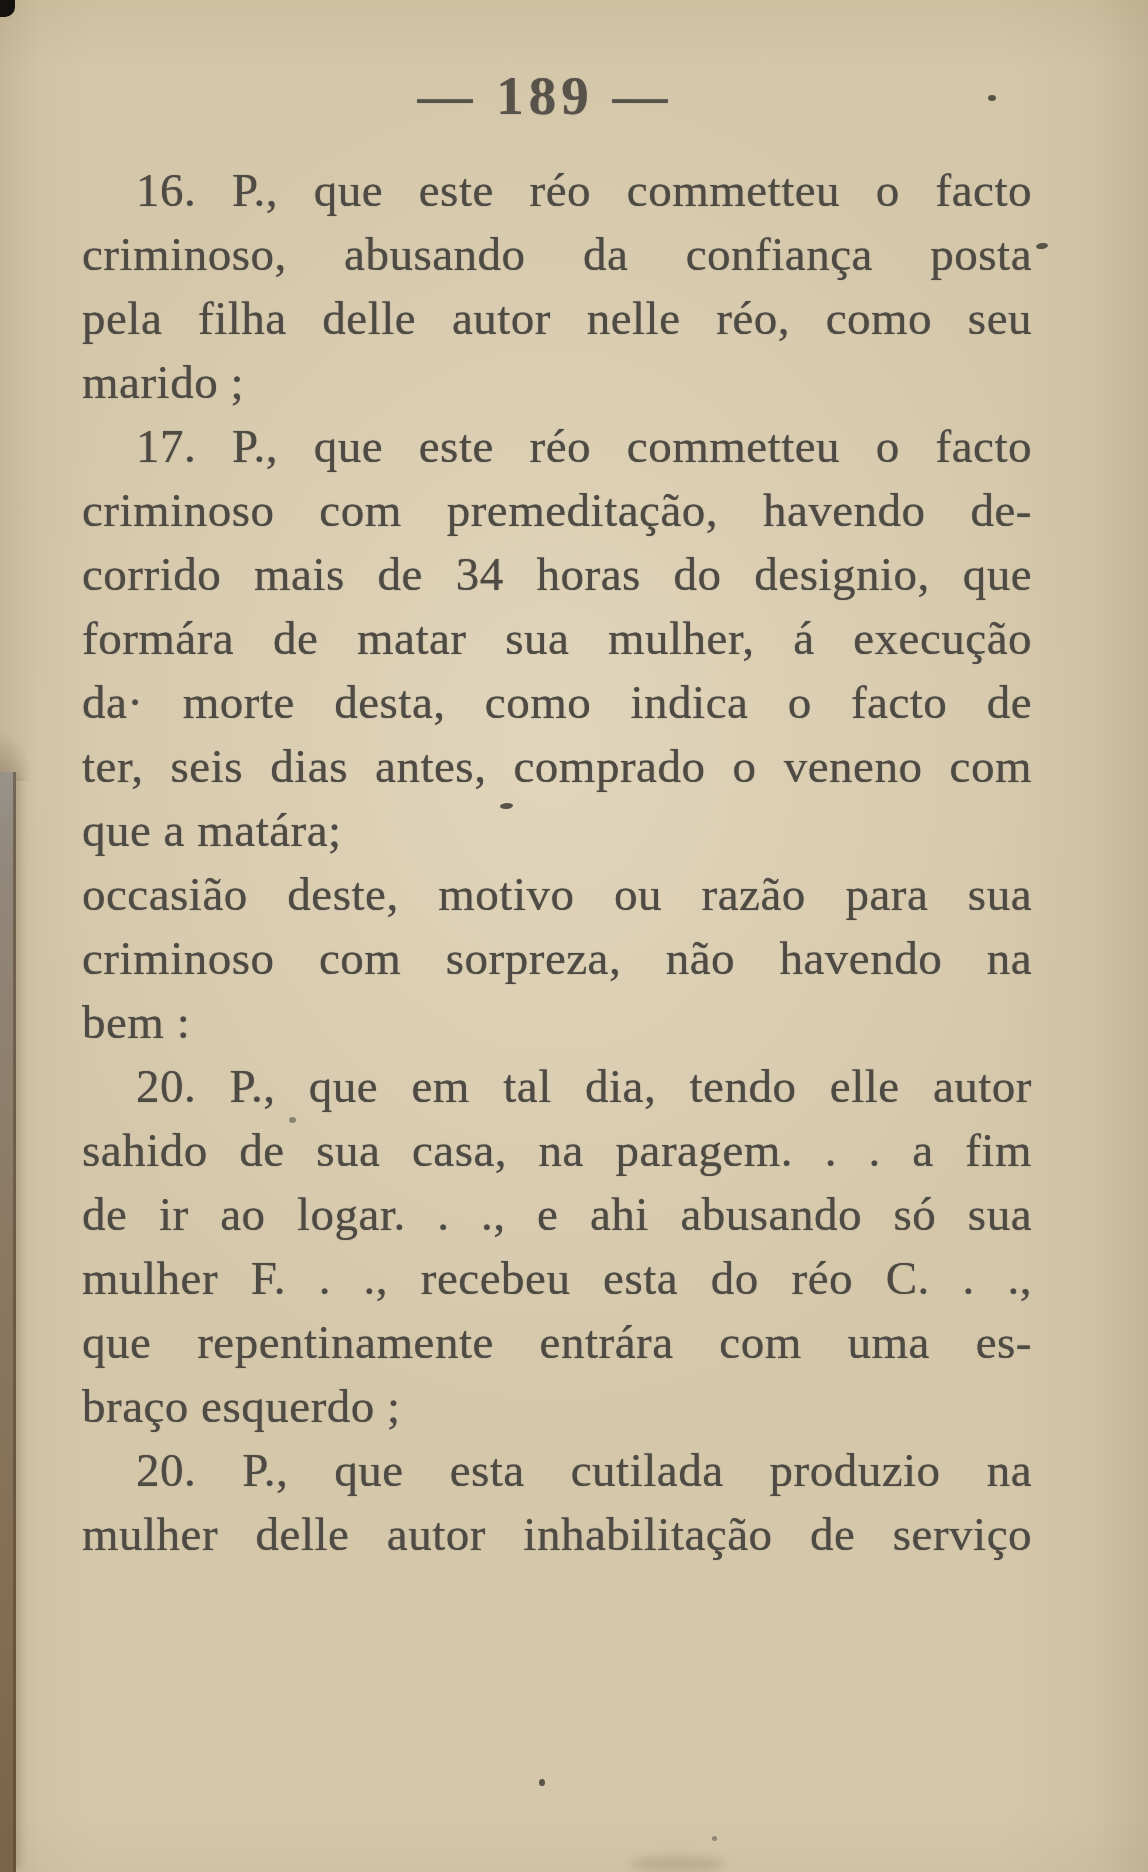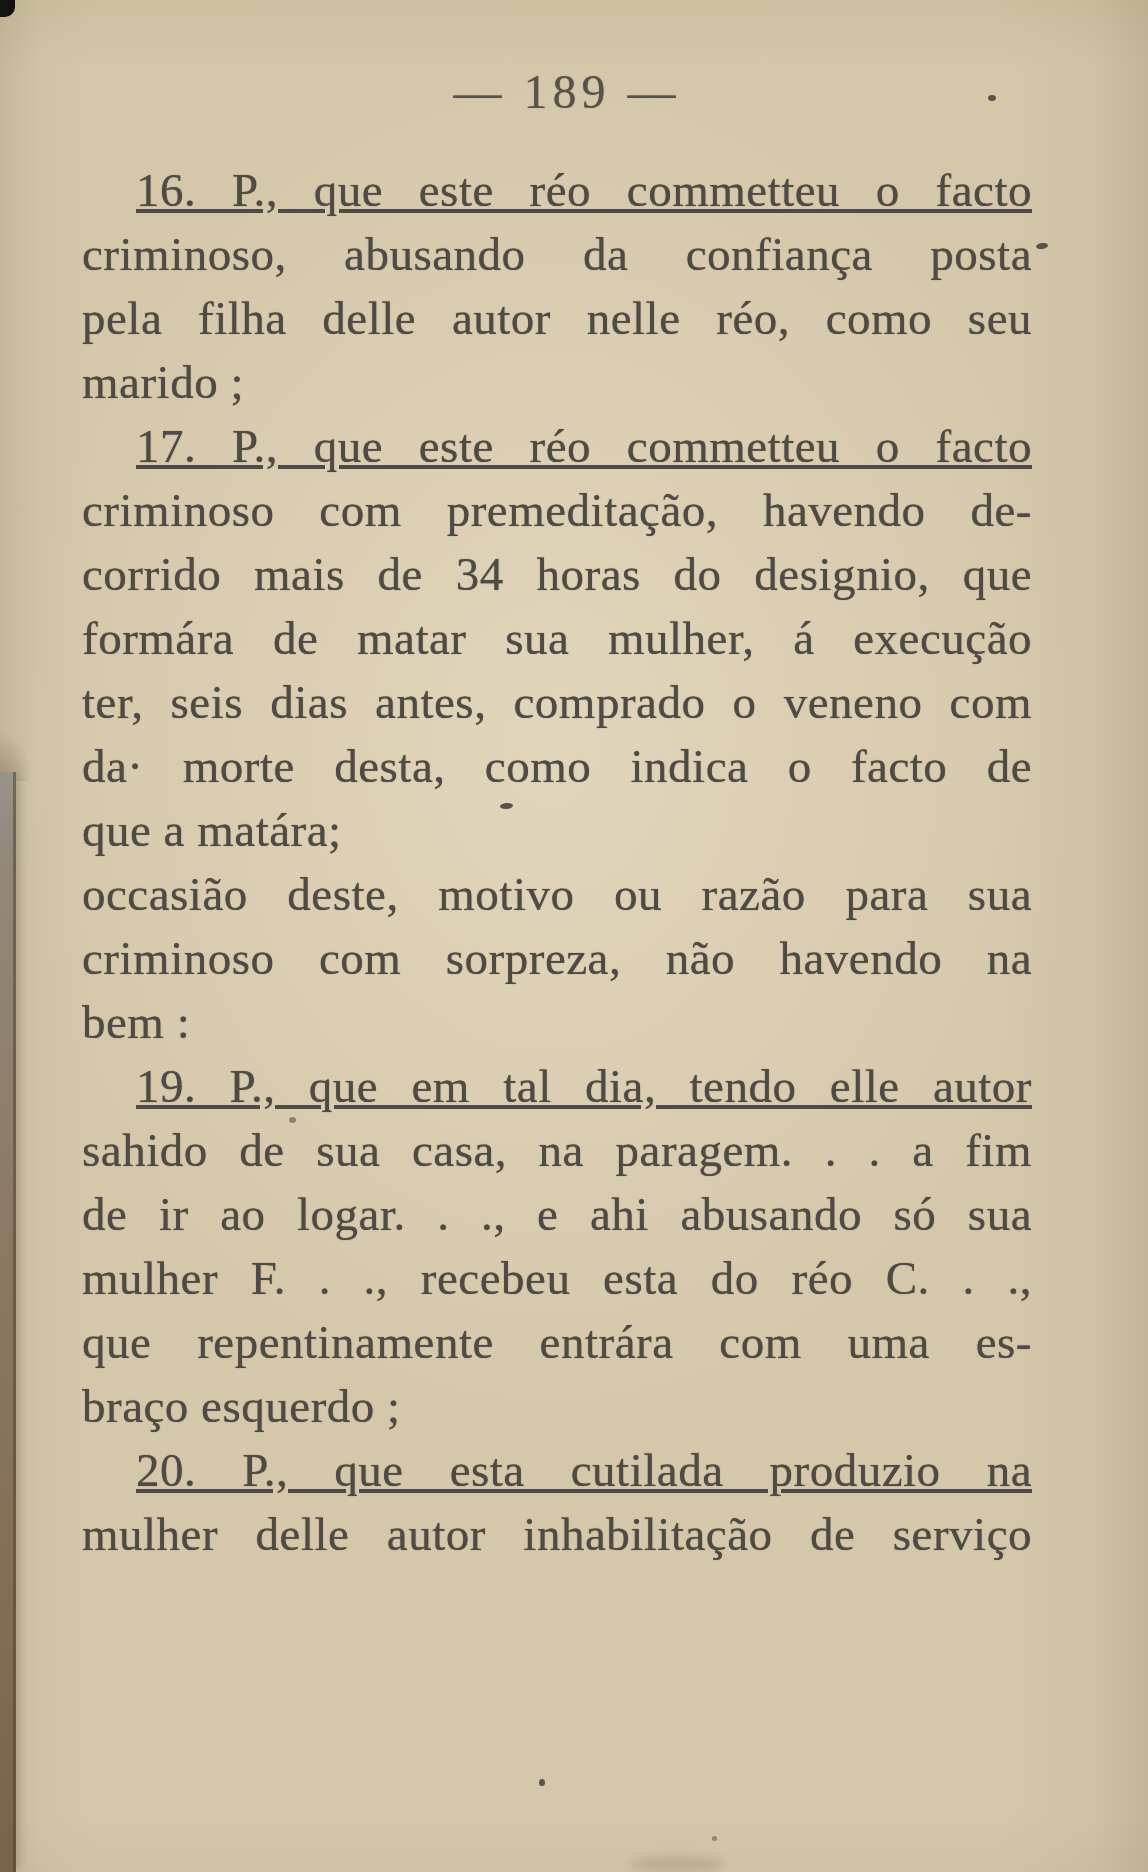--- a/index.html
+++ b/index.html
@@ -9,32 +9,32 @@
       linear-gradient(to right, rgba(140,120,90,0.20) 0px, rgba(140,120,90,0.05) 40px, rgba(0,0,0,0) 95px),
       linear-gradient(to left, rgba(150,130,100,0.26) 0px, rgba(150,130,100,0.08) 55px, rgba(0,0,0,0) 150px),
       linear-gradient(to bottom, rgba(165,145,110,0.16) 0px, rgba(0,0,0,0) 70px),
       linear-gradient(to top, rgba(165,145,110,0.10) 0px, rgba(0,0,0,0) 60px),
       radial-gradient(ellipse 720px 900px at 48% 40%, rgba(244,236,215,0.38), rgba(0,0,0,0) 75%),
       #d5c7aa;
     font-family:"Liberation Serif","DejaVu Serif",serif;
     color:#4e4a44;
   }
   .page-number{
-    position:absolute;left:92px;top:64px;width:950px;
-    text-align:center;font-size:48px;letter-spacing:5px;
-    color:#57534b;text-shadow:0 0 1px rgba(70,65,58,0.55);
+    position:absolute;left:70px;top:64px;width:950px;
+    text-align:center;font-size:55px;letter-spacing:5px;
+    color:#57534b;text-shadow:0 0 1px rgba(70,65,58,0.55);font-weight:bold;
   }
   .text-block{position:absolute;left:82px;top:158px;width:950px;}
   .line{
     height:64px;line-height:64px;font-size:47px;letter-spacing:0.5px;
     text-align:justify;text-align-last:justify;overflow:hidden;
     text-shadow:0 0 1px rgba(62,57,50,0.75);
   }
   .line.left{text-align:center;text-align-last:left;}
-  .line.indent{text-indent:54px;text-decoration:underline;}
+  .line.indent{text-indent:54px;}
   .corner-notch{
     position:absolute;left:0;top:0;width:15px;height:17px;
     background:#15130f;border-bottom-right-radius:10px;
   }
   .edge-fold{
     position:absolute;left:0;top:733px;width:30px;height:48px;
     background:radial-gradient(ellipse at 0% 100%, rgba(110,95,75,0.45), rgba(0,0,0,0) 75%);
   }
   .edge-strip{
     position:absolute;left:0;top:772px;width:13px;height:1100px;
@@ -61,27 +61,27 @@
 
 <div class="text-block" id="text-block">
     <div class="line indent">16. P., que este réo commetteu o facto</div>
     <div class="line">criminoso, abusando da confiança posta</div>
     <div class="line">pela filha delle autor nelle réo, como seu</div>
     <div class="line left">marido ;</div>
     <div class="line indent">17. P., que este réo commetteu o facto</div>
     <div class="line">criminoso com premeditação, havendo de-</div>
     <div class="line">corrido mais de 34 horas do designio, que</div>
     <div class="line">formára de matar sua mulher, á execução</div>
+    <div class="line">da· morte desta, como indica o facto de</div>
     <div class="line">ter, seis dias antes, comprado o veneno com</div>
-    <div class="line">da· morte desta, como indica o facto de</div>
     <div class="line left">que a matára;</div>
     <div class="line">occasião deste, motivo ou razão para sua</div>
     <div class="line">criminoso com sorpreza, não havendo na</div>
     <div class="line left">bem :</div>
-    <div class="line indent">19. P., que em tal dia, tendo elle autor</div>
+    <div class="line indent">20. P., que em tal dia, tendo elle autor</div>
     <div class="line">sahido de sua casa, na paragem. . . a fim</div>
     <div class="line">de ir ao logar. . ., e ahi abusando só sua</div>
     <div class="line">mulher F. . ., recebeu esta do réo C. . .,</div>
     <div class="line">que repentinamente entrára com uma es-</div>
     <div class="line left">braço esquerdo ;</div>
     <div class="line indent">20. P., que esta cutilada produzio na</div>
     <div class="line">mulher delle autor inhabilitação de serviço</div>
   </div>
 
 <div class="corner-notch"></div>

